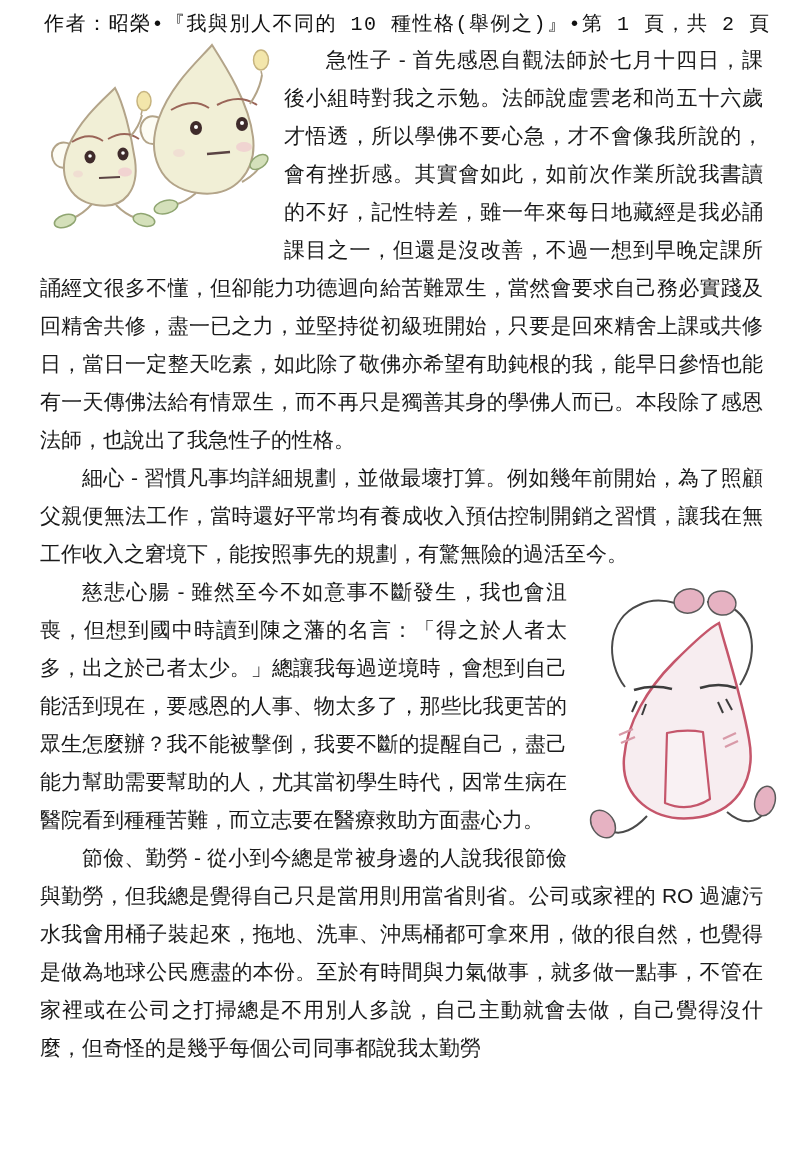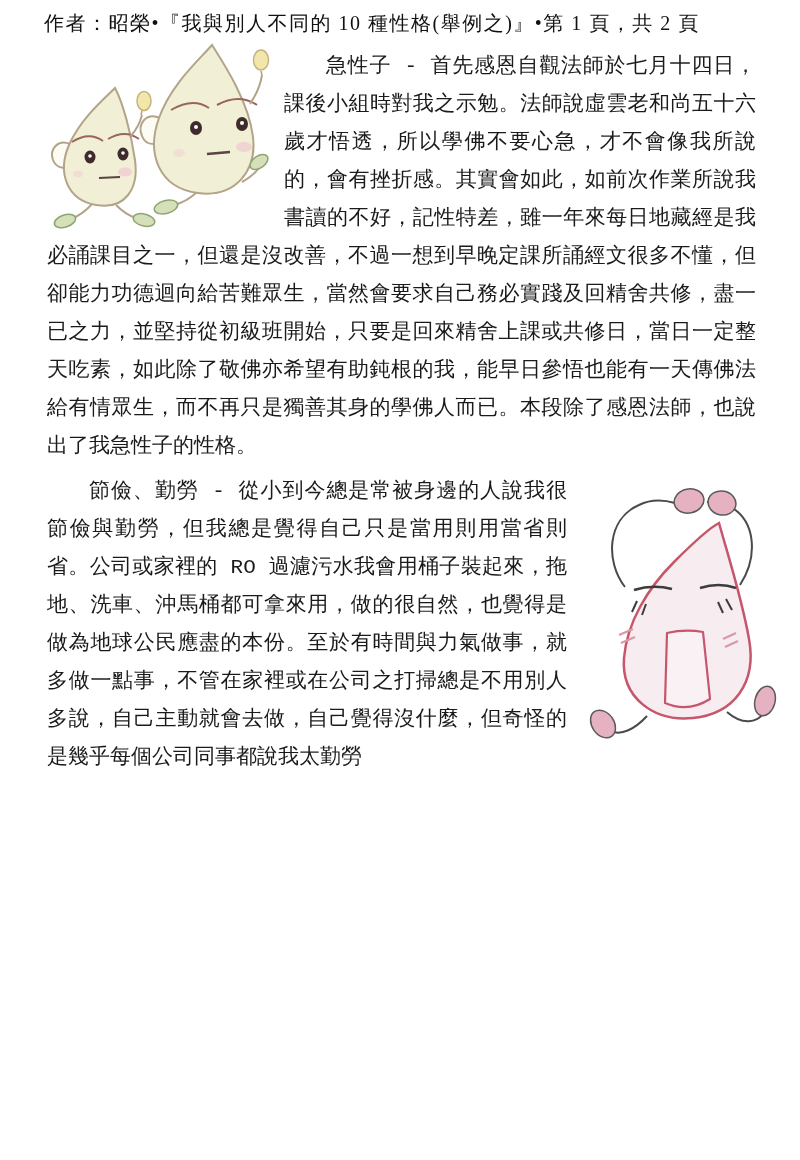--- a/index.html
+++ b/index.html
@@ -7,35 +7,35 @@
   .page {
     position: relative;
     width: 800px;
     height: 1160px;
     background: #ffffff;
     overflow: hidden;
     color: #161616;
   }
   .doc-header {
     margin: 10px 34px 2px 44px;
-    font-family: Liberation Serif, serif;
+    font-family: Liberation Mono, monospace;
     font-size: 20px;
     letter-spacing: 1.5px;
     white-space: nowrap;
     color: #111111;
   }
   .doc-body {
     padding: 2px 37px 0 40px;
     font-family: "Liberation Sans", sans-serif;
     font-size: 21px;
     line-height: 38px;
     text-align: justify;
     color: #1a1a1a;
   }
-  .doc-body p { margin: 7px; text-indent: 2em; font-family: Liberation Mono, monospace; }
+  .doc-body p { margin: 0; text-indent: 2em; }
   .fig-left {
     float: left;
     width: 250px;
     height: 192px;
     margin: 0 14px 4px -20px;
   }
   .fig-right {
     float: right;
     width: 200px;
     height: 268px;
@@ -94,20 +94,21 @@
           <path d="M176,152 Q166,161 154,164" fill="none" stroke="#b3a489" stroke-width="2"></path>
           <ellipse cx="146" cy="166" rx="12" ry="6.5" fill="#d4e0ba" stroke="#8fa571" stroke-width="1.5" transform="rotate(-15 146 166)"></ellipse>
           <path d="M222,141 Q233,135 239,127" fill="none" stroke="#b3a489" stroke-width="2"></path>
           <ellipse cx="239" cy="121" rx="10" ry="6" fill="#d4e0ba" stroke="#8fa571" stroke-width="1.5" transform="rotate(-35 239 121)"></ellipse>
         </g>
       </svg>
     </div>
 
     <p><span>急性子 - 首先感恩自觀法師於七月十四日，課後小組時對我之示勉。法師說虛雲老和尚五十六歲才悟透，所以學佛不要心急，才不會像我所說的，會有挫折感。其實會如此，如前次作業所說我書讀的不好，記性特差，雖一年來每日地藏經是我必誦課目之一，但還是沒改善，不過一想到早晚定課所誦經文很多不懂，但卻能力功德迴向給苦難眾生，當然會要求自己務必實踐及回精舍共修，盡一已之力，並堅持從初級班開始，只要是回來精舍上課或共修日，當日一定整天吃素，如此除了敬佛亦希望有助鈍根的我，能早日參悟也能有一天傳佛法給有情眾生，而不再只是獨善其身的學佛人而已。本段除了感恩法師，也說出了我急性子的性格。</span></p>
 
+    <p><span>細心 - 習慣凡事均詳細規劃，並做最壞打算。例如幾年前開始，為了照顧父親便無法工作，當時還好平常均有養成收入預估控制開銷之習慣，讓我在無工作收入之窘境下，能按照事先的規劃，有驚無險的過活至今。</span></p>
 
     <div class="fig-right">
       <svg viewBox="0 0 200 268" xmlns="http://www.w3.org/2000/svg">
         <g>
 
           <path d="M48,112 C28,86 30,44 62,30 C72,25 84,24 98,28" fill="none" stroke="#4a4a4a" stroke-width="2"></path>
           <path d="M163,110 C181,82 180,44 150,30 C144,27 138,26 130,27" fill="none" stroke="#4a4a4a" stroke-width="2"></path>
           <ellipse cx="112" cy="26" rx="15" ry="12" fill="#e6b2c2" stroke="#5a5a5a" stroke-width="1.5" transform="rotate(-12 112 26)"></ellipse>
           <ellipse cx="145" cy="28" rx="14" ry="12" fill="#e6b2c2" stroke="#5a5a5a" stroke-width="1.5" transform="rotate(12 145 28)"></ellipse>
 
@@ -128,17 +129,18 @@
 
           <path d="M70,241 C58,254 44,261 34,256" fill="none" stroke="#4a4a4a" stroke-width="2"></path>
           <ellipse cx="26" cy="249" rx="11" ry="15" fill="#e6b2c2" stroke="#5a5a5a" stroke-width="1.5" transform="rotate(-35 26 249)"></ellipse>
           <path d="M150,237 C166,251 180,247 186,239" fill="none" stroke="#4a4a4a" stroke-width="2"></path>
           <ellipse cx="188" cy="226" rx="10" ry="15" fill="#e6b2c2" stroke="#5a5a5a" stroke-width="1.5" transform="rotate(15 188 226)"></ellipse>
         </g>
       </svg>
     </div>
 
 
+    <p><span>慈悲心腸 - 雖然至今不如意事不斷發生，我也會沮喪，但想到國中時讀到陳之藩的名言：「得之於人者太多，出之於己者太少。」總讓我每過逆境時，會想到自己能活到現在，要感恩的人事、物太多了，那些比我更苦的眾生怎麼辦？我不能被擊倒，我要不斷的提醒自己，盡己能力幫助需要幫助的人，尤其當初學生時代，因常生病在醫院看到種種苦難，而立志要在醫療救助方面盡心力。</span></p>
 
     <p><span>節儉、勤勞 - 從小到今總是常被身邊的人說我很節儉與勤勞，但我總是覺得自己只是當用則用當省則省。公司或家裡的 RO 過濾污水我會用桶子裝起來，拖地、洗車、沖馬桶都可拿來用，做的很自然，也覺得是做為地球公民應盡的本份。至於有時間與力氣做事，就多做一點事，不管在家裡或在公司之打掃總是不用別人多說，自己主動就會去做，自己覺得沒什麼，但奇怪的是幾乎每個公司同事都說我太勤勞</span></p>
 
   </div>
 </div>
 
 </body></html>

